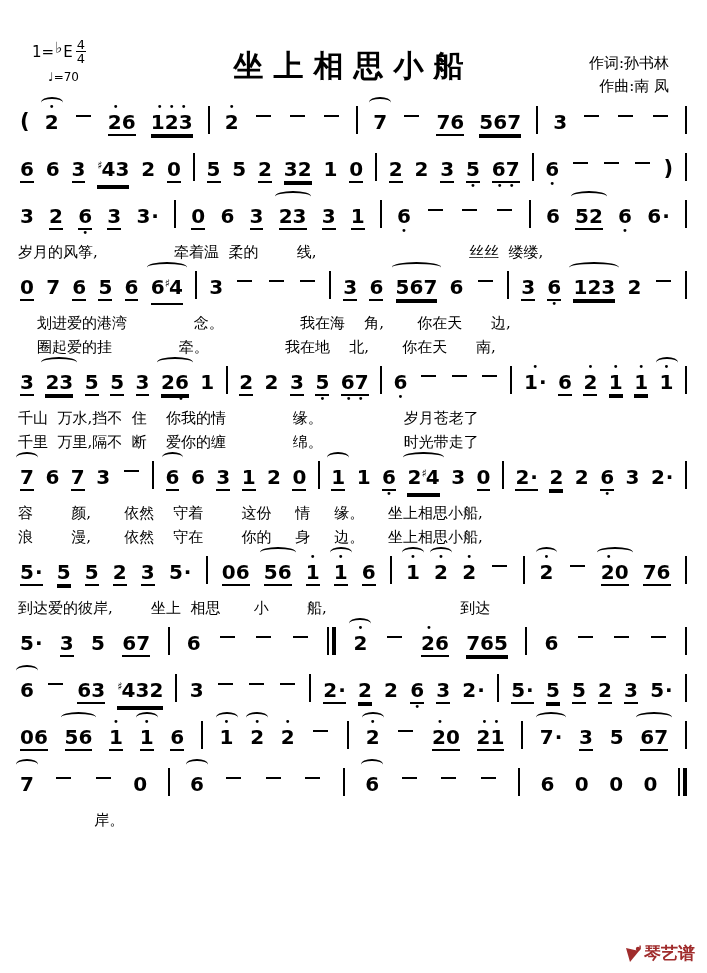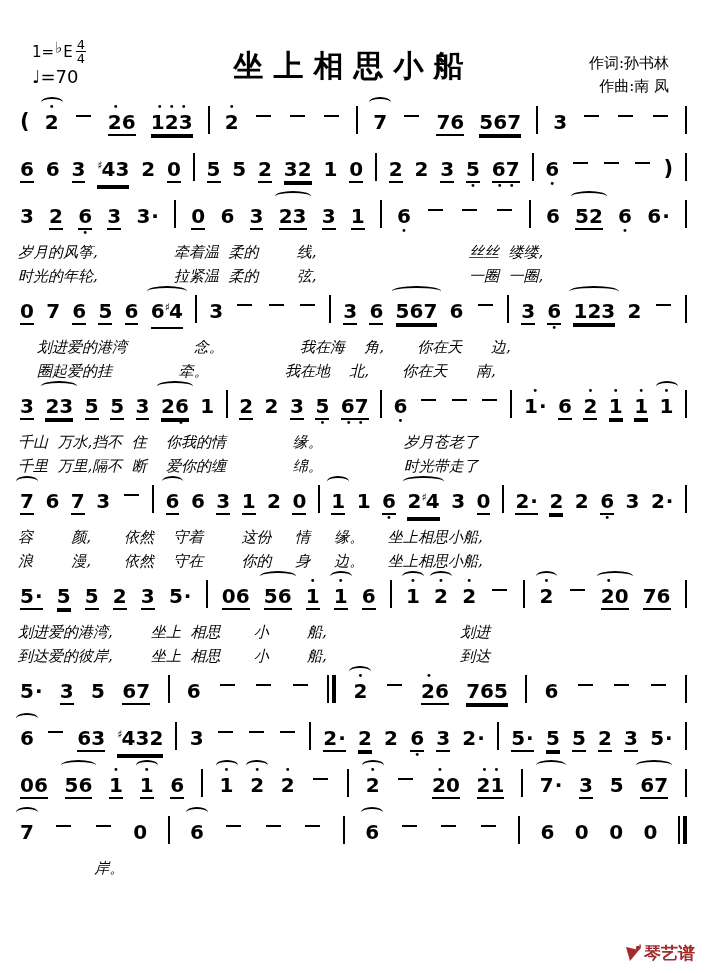--- a/index.html
+++ b/index.html
@@ -8,21 +8,21 @@
   
   .header{position:relative;height:92px;}
   .title{position:absolute;left:0;right:0;top:2px;text-align:center;
          font-family:"DejaVu Serif","Liberation Serif",serif;font-weight:bold;
          font-size:30px;letter-spacing:10px;margin-top:36px;}
   .keyblock{position:absolute;left:14px;top:30px;font-size:15px;line-height:18px;}
   .keyline{display:flex;align-items:center;gap:1px;}
   .flat{font-size:15px;position:relative;top:-4px;}
   .frac{display:inline-flex;flex-direction:column;align-items:center;font-size:13px;line-height:13px;margin-left:2px;}
   .frac .num{border-bottom:1px solid #000;padding:0 1px;}
-  .tempo{margin-top:3px;font-size:18px;}
+  .tempo{margin-top:3px;font-size:12px;margin-left:16px;}
   .credits{position:absolute;right:20px;top:44px;font-size:15px;line-height:23px;text-align:right;
            font-family:"DejaVu Serif","Liberation Serif",serif;}
   
   .score{margin-top:4px;}
   .system{margin-bottom:5px;}
   .notes-row{display:flex;justify-content:space-between;align-items:flex-start;padding:0 2px;min-height:42px;}
   .tok{position:relative;display:flex;flex-direction:column;align-items:center;}
   .hrow,.lrow{display:flex;height:6px;line-height:6px;}
   .hrow span,.lrow span{width:12px;font-size:10px;text-align:center;}
   .beam{position:relative;display:flex;align-items:baseline;font-weight:bold;font-size:20px;line-height:24px;}
@@ -32,23 +32,23 @@
   .u2::after{content:"";position:absolute;left:0;right:0;bottom:-4px;height:2px;background:#000;}
   .sharp{font-size:11px;position:relative;top:-7px;margin-right:-1px;}
   .adot{font-size:20px;margin-left:1px;}
   .slur{position:absolute;top:-7px;left:-4px;right:-4px;height:9px;
         border-top:2px solid #000;border-radius:50% 50% 0 0;}
   .dashbar{width:15px;height:2px;background:#000;margin:11px 2px 0 2px;}
   .barline{width:2px;height:28px;background:#000;margin-top:2px;}
   .bargrp{display:flex;gap:3px;}
   .paren{font-size:21px;font-weight:bold;line-height:24px;margin-top:5px;}
   .lyric-row{white-space:pre;font-size:15px;line-height:24px;height:24px;overflow:hidden;
-             font-family:"DejaVu Serif","Liberation Serif",serif;font-style:italic;}
+             font-family:"DejaVu Serif","Liberation Serif",serif;}
   
-  .footer{position:absolute;right:12px;bottom:8px;display:flex;align-items:center;gap:0;
+  .footer{position:absolute;right:12px;bottom:8px;display:flex;align-items:flex-end;gap:0;
           font-weight:bold;font-size:17px;font-family:Liberation Serif, serif;}
 </style>
 </head>
 <body>
 
 <div class="page">
 
   <div class="header">
     <div class="title">坐上相思小船</div>
     <div class="keyblock">
@@ -685,21 +685,20 @@
               <span> </span>
             </div>
           </div>
           <div class="tok">
             <div class="bargrp">
               <div class="barline"></div>
             </div>
           </div>
         </div>
         <div class="lyric-row">岁月的风筝,                牵着温  柔的        线,                                丝丝  缕缕,</div>
-        <div class="lyric-row">时光的年轮,                拉紧温  柔的        弦,                                一圈  一圈,</div>
       </div>
       <div class="system">
         <div class="notes-row">
           <div class="tok">
             <div class="hrow">
               <span> </span>
             </div>
             <div class="beam u1">
               <span class="dg">0</span>
             </div>
@@ -1686,21 +1685,20 @@
               <span> </span>
               <span> </span>
             </div>
           </div>
           <div class="tok">
             <div class="bargrp">
               <div class="barline"></div>
             </div>
           </div>
         </div>
-        <div class="lyric-row">划进爱的港湾,        坐上  相思       小        船,                            划进</div>
         <div class="lyric-row">到达爱的彼岸,        坐上  相思       小        船,                            到达</div>
       </div>
       <div class="system">
         <div class="notes-row">
           <div class="tok">
             <div class="hrow">
               <span> </span>
             </div>
             <div class="beam">
               <span class="dg">5</span>

